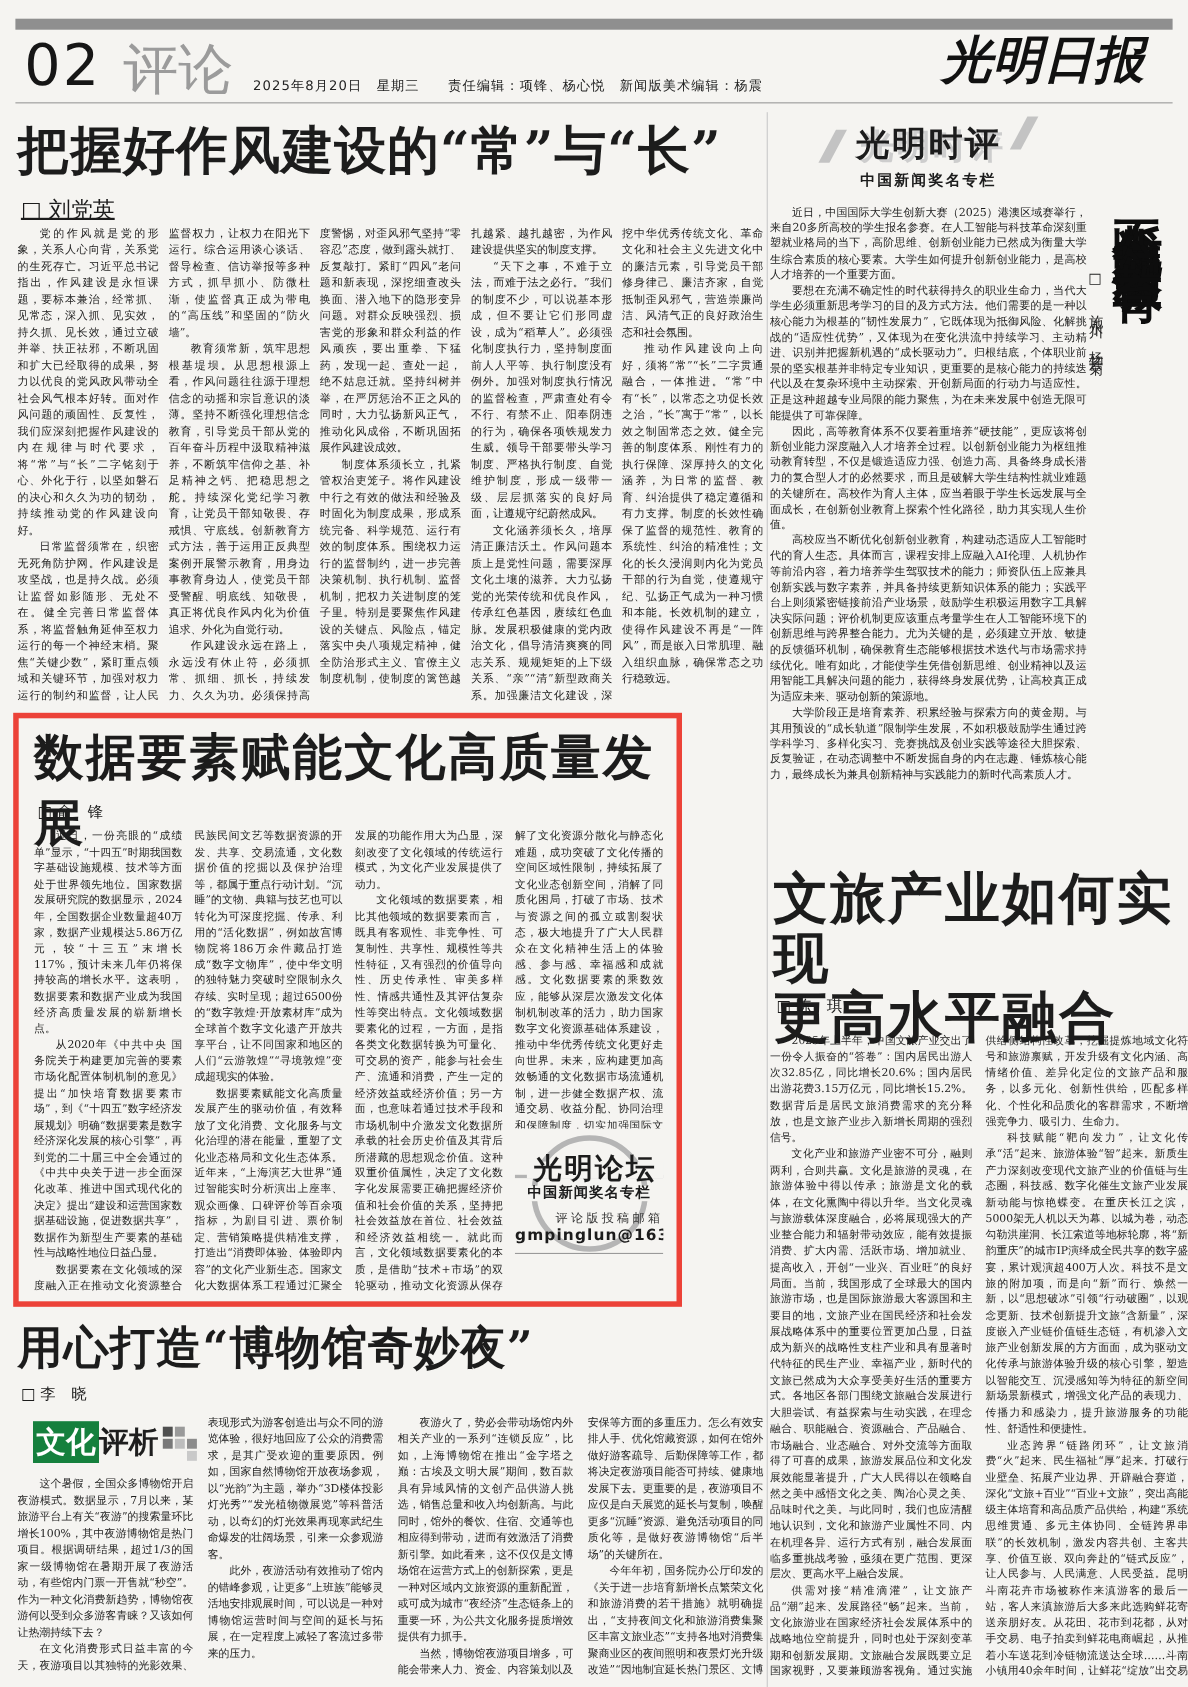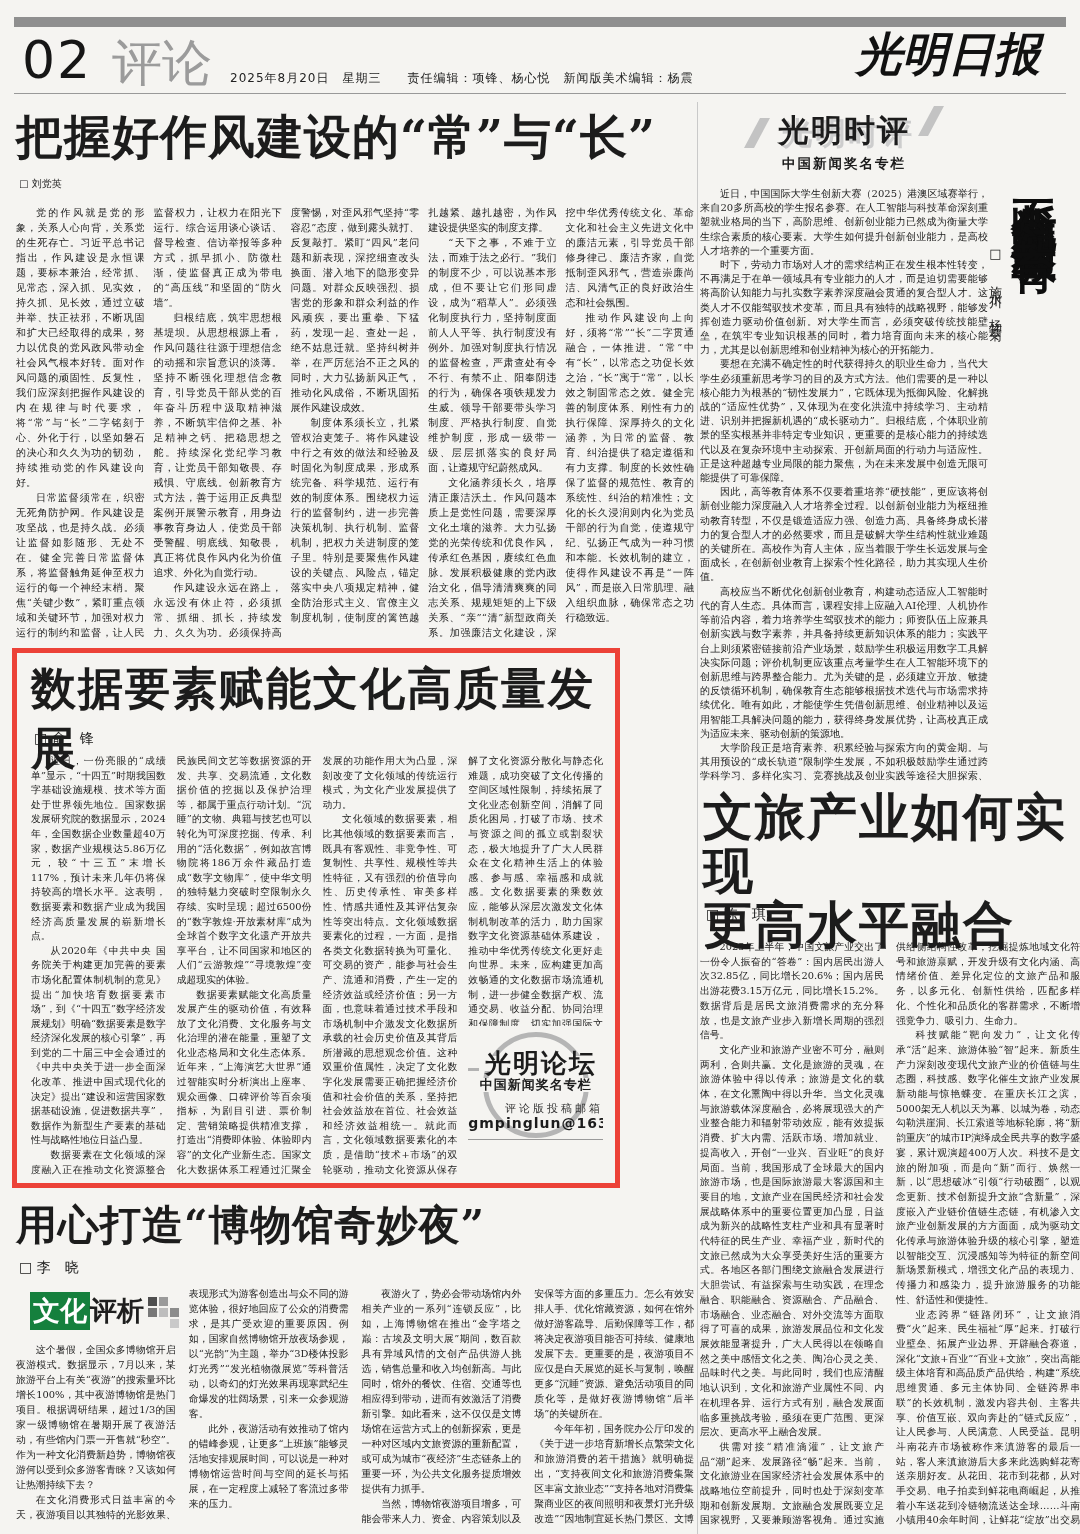--- a/index.html
+++ b/index.html
@@ -19,21 +19,21 @@
   #masthead { position:absolute; right:40px; top:24px; font-size:46px; font-weight:700; font-style:italic; font-family:"DejaVu Serif",serif; color:#111; }
   #header-rule { position:absolute; left:14px; right:14px; top:93px; height:1px; background:#999; }
   #divider-v { position:absolute; left:697px; top:102px; width:1px; height:1432px; background:#c9c9c9; }
 
   
   .para { margin:0; text-indent:2em; }
   .para.cont { text-indent:0; }
 
   
   #main-headline { position:absolute; left:16px; top:106px; width:670px; font-size:47px; font-weight:900; letter-spacing:1px; }
-  #main-author { position:absolute; left:19px; top:177px; font-size:10px; }
+  #main-author { position:absolute; left:19px; top:177px; font-size:20px;text-decoration:underline; }
   #main-body { position:absolute; left:16px; top:205px; width:678px; height:440px;
     column-count:5; column-gap:9px; column-fill:auto;
     font-size:10px; line-height:15px; text-align:justify; overflow:hidden; }
 
   
   #sp-badge { position:absolute; left:700px; top:110px; width:288px; text-align:center; }
   .sp-title-wrap { position:relative; display:inline-block; }
   .sp-deco-l { position:absolute; left:-26px; top:8px; width:10px; height:30px; background:#c3c3c3; transform:skewX(-28deg); }
   .sp-deco-r { position:absolute; right:-26px; top:-4px; width:10px; height:30px; background:#c3c3c3; transform:skewX(-28deg); }
   #sp-title { font-size:31px; font-weight:900; letter-spacing:2px; text-shadow:4px 3px 0 #cdcdcd; }
@@ -56,21 +56,21 @@
 
   
   #forum-box { position:relative; margin-top:6px; text-align:right; padding-top:24px; }
   #fb-arc { position:absolute; left:50%; top:0; transform:translateX(-50%); width:106px; height:106px;
     border:5px solid #b5b5b5; border-radius:50%; }
   #fb-rule { position:absolute; top:36px; left:0; right:0; height:3px; background:#b3b3b3; }
   #fb-title { position:relative; display:inline-block; font-size:26px; font-weight:900; letter-spacing:2px;
     background:#f5f4f1; padding:0 6px; }
   #fb-sub { position:relative; display:block; margin:1px auto 0; width:max-content; font-size:13px; font-weight:800;
     background:#f5f4f1; padding:0 4px; letter-spacing:1px; }
-  #fb-mail-label { position:relative; font-size:11px; letter-spacing:3px; margin-top:9px; color:#333;font-family:Liberation Serif, serif; }
+  #fb-mail-label { position:relative; font-size:11px; letter-spacing:3px; margin-top:9px; color:#333; }
   #fb-email { position:relative; font-size:14px; font-weight:700; letter-spacing:1px; }
   #fb-bottom-rule { position:relative; margin-top:9px; height:1px; background:#9a9a9a; }
 
   
   #museum-headline { position:absolute; left:16px; top:1198px; font-size:41px; font-weight:900; letter-spacing:1px; }
   #museum-author { position:absolute; left:19px; top:1259px; font-size:14px; }
   #museum-body { position:absolute; left:16px; top:1286px; width:678px; height:248px;
     column-count:4; column-gap:13px; column-fill:auto;
     font-size:9.9px; line-height:15px; text-align:justify; overflow:hidden; }
   #museum-body::before { content:""; display:block; height:56px; }
@@ -99,41 +99,40 @@
 <div id="masthead" class="serif">光明日报</div>
 <div id="header-rule"></div>
 <div id="divider-v"></div>
 
 <div>
   <div id="main-headline" class="serif">把握好作风建设的“常”与“长”</div>
   <div id="main-author">□ 刘党英</div>
   <div id="main-body" class="serif">
       <p class="para">党的作风就是党的形象，关系人心向背，关系党的生死存亡。习近平总书记指出，作风建设是永恒课题，要标本兼治，经常抓、见常态，深入抓、见实效，持久抓、见长效，通过立破并举、扶正祛邪，不断巩固和扩大已经取得的成果，努力以优良的党风政风带动全社会风气根本好转。面对作风问题的顽固性、反复性，我们应深刻把握作风建设的内在规律与时代要求，将“常”与“长”二字铭刻于心、外化于行，以坚如磐石的决心和久久为功的韧劲，持续推动党的作风建设向好。</p>
       <p class="para">日常监督须常在，织密无死角防护网。作风建设是攻坚战，也是持久战。必须让监督如影随形、无处不在。健全完善日常监督体系，将监督触角延伸至权力运行的每一个神经末梢。聚焦“关键少数”，紧盯重点领域和关键环节，加强对权力运行的制约和监督，让人民监督权力，让权力在阳光下运行。综合运用谈心谈话、督导检查、信访举报等多种方式，抓早抓小、防微杜渐，使监督真正成为带电的“高压线”和坚固的“防火墙”。</p>
-      <p class="para">归根结底，筑牢思想根基堤坝。从思想根源上看，作风问题往往源于理想信念的动摇和宗旨意识的淡薄。坚持不断强化理想信念教育，引导党员干部从党的百年奋斗历程中汲取精神滋养，不断筑牢信仰之基、补足精神之钙、把稳思想之舵。持续深化党纪学习教育，让党员干部知敬畏、存戒惧、守底线。创新教育方式方法，善于运用正反典型案例开展警示教育，用身边事教育身边人，使党员干部受警醒、明底线、知敬畏，真正将优良作风内化为价值追求、外化为自觉行动。</p>
+      <p class="para">教育须常新，筑牢思想根基堤坝。从思想根源上看，作风问题往往源于理想信念的动摇和宗旨意识的淡薄。坚持不断强化理想信念教育，引导党员干部从党的百年奋斗历程中汲取精神滋养，不断筑牢信仰之基、补足精神之钙、把稳思想之舵。持续深化党纪学习教育，让党员干部知敬畏、存戒惧、守底线。创新教育方式方法，善于运用正反典型案例开展警示教育，用身边事教育身边人，使党员干部受警醒、明底线、知敬畏，真正将优良作风内化为价值追求、外化为自觉行动。</p>
       <p class="para">作风建设永远在路上，永远没有休止符，必须抓常、抓细、抓长，持续发力、久久为功。必须保持高度警惕，对歪风邪气坚持“零容忍”态度，做到露头就打、反复敲打。紧盯“四风”老问题和新表现，深挖细查改头换面、潜入地下的隐形变异问题。对群众反映强烈、损害党的形象和群众利益的作风顽疾，要出重拳、下猛药，发现一起、查处一起，绝不姑息迁就。坚持纠树并举，在严厉惩治不正之风的同时，大力弘扬新风正气，推动化风成俗，不断巩固拓展作风建设成效。</p>
       <p class="para">制度体系须长立，扎紧管权治吏笼子。将作风建设中行之有效的做法和经验及时固化为制度成果，形成系统完备、科学规范、运行有效的制度体系。围绕权力运行的监督制约，进一步完善决策机制、执行机制、监督机制，把权力关进制度的笼子里。特别是要聚焦作风建设的关键点、风险点，锚定落实中央八项规定精神，健全防治形式主义、官僚主义制度机制，使制度的篱笆越扎越紧、越扎越密，为作风建设提供坚实的制度支撑。</p>
       <p class="para">“天下之事，不难于立法，而难于法之必行。”我们的制度不少，可以说基本形成，但不要让它们形同虚设，成为“稻草人”。必须强化制度执行力，坚持制度面前人人平等、执行制度没有例外。加强对制度执行情况的监督检查，严肃查处有令不行、有禁不止、阳奉阴违的行为，确保各项铁规发力生威。领导干部要带头学习制度、严格执行制度、自觉维护制度，形成一级带一级、层层抓落实的良好局面，让遵规守纪蔚然成风。</p>
       <p class="para">文化涵养须长久，培厚清正廉洁沃土。作风问题本质上是党性问题，需要深厚文化土壤的滋养。大力弘扬党的光荣传统和优良作风，传承红色基因，赓续红色血脉。发展积极健康的党内政治文化，倡导清清爽爽的同志关系、规规矩矩的上下级关系、“亲”“清”新型政商关系。加强廉洁文化建设，深挖中华优秀传统文化、革命文化和社会主义先进文化中的廉洁元素，引导党员干部修身律己、廉洁齐家，自觉抵制歪风邪气，营造崇廉尚洁、风清气正的良好政治生态和社会氛围。</p>
       <p class="para">推动作风建设向上向好，须将“常”“长”二字贯通融合，一体推进。“常”中有“长”，以常态之功促长效之治，“长”寓于“常”，以长效之制固常态之效。健全完善的制度体系、刚性有力的执行保障、深厚持久的文化涵养，为日常的监督、教育、纠治提供了稳定遵循和有力支撑。制度的长效性确保了监督的规范性、教育的系统性、纠治的精准性；文化的长久浸润则内化为党员干部的行为自觉，使遵规守纪、弘扬正气成为一种习惯和本能。长效机制的建立，使得作风建设不再是“一阵风”，而是嵌入日常肌理、融入组织血脉，确保常态之功行稳致远。</p>
     </div>
 </div>
 
 <div>
   <div id="sp-badge">
     <span class="sp-title-wrap">
       <span class="sp-deco-l"></span>
       <span id="sp-title">光明时评</span>
       <span class="sp-deco-r"></span>
     </span>
     <div id="sp-sub">中国新闻奖名专栏</div>
   </div>
   <div id="sp-body" class="serif">
       <p class="para">近日，中国国际大学生创新大赛（2025）港澳区域赛举行，来自20多所高校的学生报名参赛。在人工智能与科技革命深刻重塑就业格局的当下，高阶思维、创新创业能力已然成为衡量大学生综合素质的核心要素。大学生如何提升创新创业能力，是高校人才培养的一个重要方面。</p>
-      <p class="para">时下，劳动力市场对人才的需求结构正在发生根本性转变，不再满足于在单一领域具有专业能力的人才，而是迫切需要能够将高阶认知能力与扎实数字素养深度融会贯通的复合型人才。这类人才不仅能驾驭技术变革，而且具有独特的战略视野，能够发挥创造力驱动价值创新。对大学生而言，必须突破传统技能壁垒，在筑牢专业知识根基的同时，着力培育面向未来的核心能力，尤其是以创新思维和创业精神为核心的开拓能力。</p>
       <p class="para">要想在充满不确定性的时代获得持久的职业生命力，当代大学生必须重新思考学习的目的及方式方法。他们需要的是一种以核心能力为根基的“韧性发展力”，它既体现为抵御风险、化解挑战的“适应性优势”，又体现为在变化洪流中持续学习、主动精进、识别并把握新机遇的“成长驱动力”。归根结底，个体职业前景的坚实根基并非特定专业知识，更重要的是核心能力的持续迭代以及在复杂环境中主动探索、开创新局面的行动力与适应性。正是这种超越专业局限的能力聚焦，为在未来发展中创造无限可能提供了可靠保障。</p>
       <p class="para">因此，高等教育体系不仅要着重培养“硬技能”，更应该将创新创业能力深度融入人才培养全过程。以创新创业能力为枢纽推动教育转型，不仅是锻造适应力强、创造力高、具备终身成长潜力的复合型人才的必然要求，而且是破解大学生结构性就业难题的关键所在。高校作为育人主体，应当着眼于学生长远发展与全面成长，在创新创业教育上探索个性化路径，助力其实现人生价值。</p>
       <p class="para">高校应当不断优化创新创业教育，构建动态适应人工智能时代的育人生态。具体而言，课程安排上应融入AI伦理、人机协作等前沿内容，着力培养学生驾驭技术的能力；师资队伍上应兼具创新实践与数字素养，并具备持续更新知识体系的能力；实践平台上则须紧密链接前沿产业场景，鼓励学生积极运用数字工具解决实际问题；评价机制更应该重点考量学生在人工智能环境下的创新思维与跨界整合能力。尤为关键的是，必须建立开放、敏捷的反馈循环机制，确保教育生态能够根据技术迭代与市场需求持续优化。唯有如此，才能使学生凭借创新思维、创业精神以及运用智能工具解决问题的能力，获得终身发展优势，让高校真正成为适应未来、驱动创新的策源地。</p>
       <p class="para">大学阶段正是培育素养、积累经验与探索方向的黄金期。与其用预设的“成长轨道”限制学生发展，不如积极鼓励学生通过跨学科学习、多样化实习、竞赛挑战及创业实践等途径大胆探索、反复验证，在动态调整中不断发掘自身的内在志趣、锤炼核心能力，最终成长为兼具创新精神与实践能力的新时代高素质人才。</p>
     </div>
   <div id="vert-author">□ 施永川　杨芸菊</div>
   <div id="vert-headline" class="serif">不断优化高校创新创业教育</div>
 </div>
 
 <div id="red-box">

